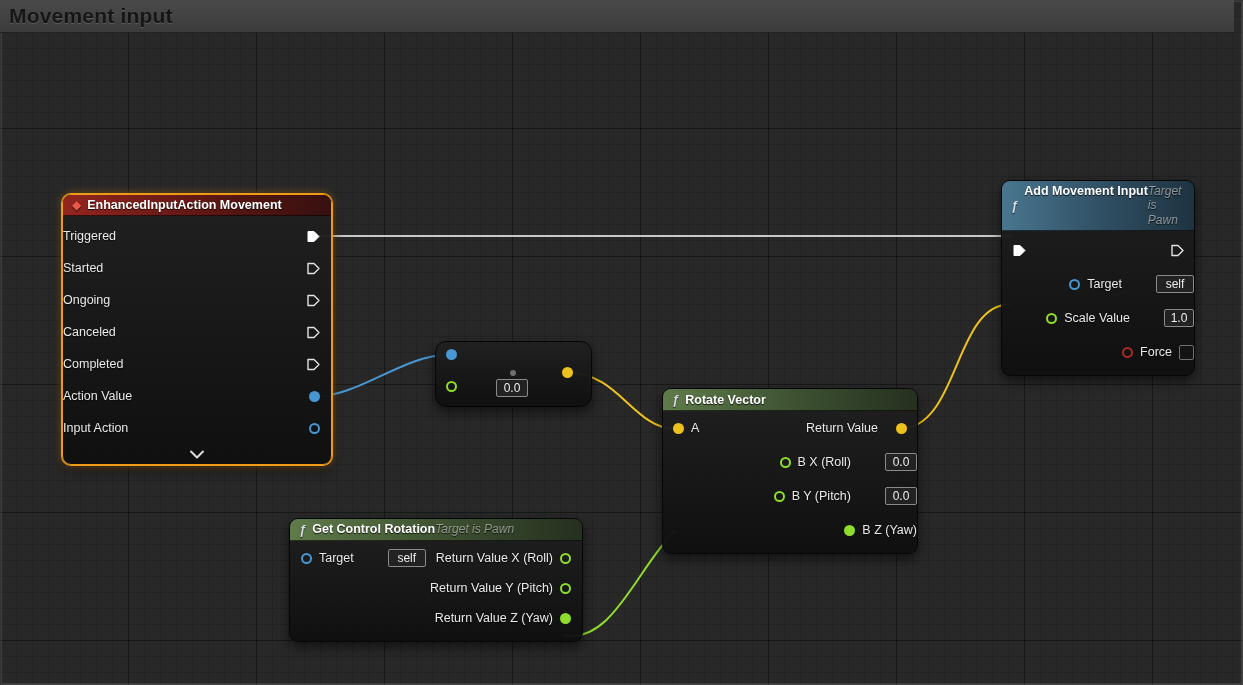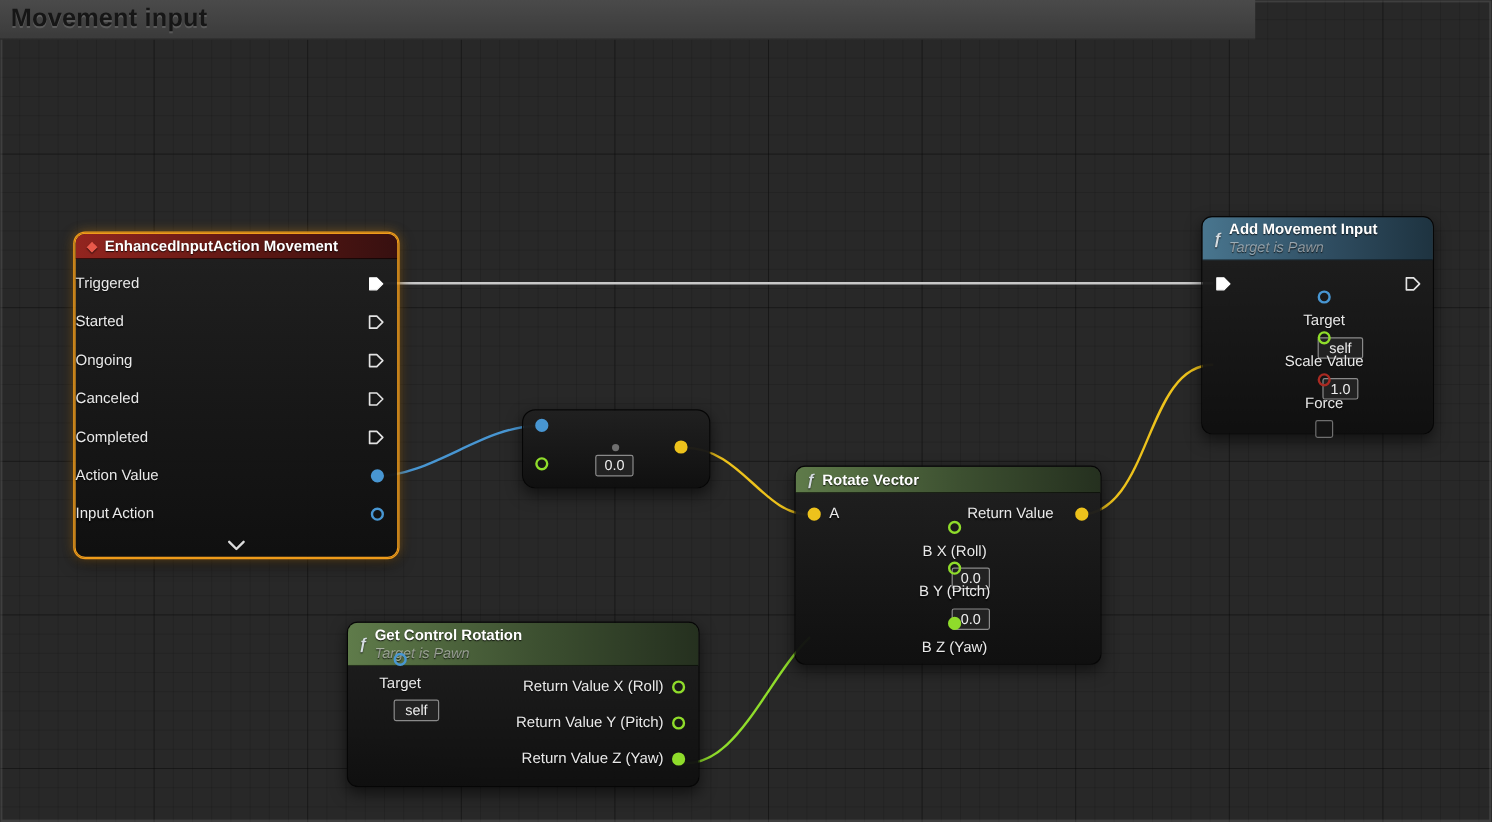--- a/index.html
+++ b/index.html
@@ -20,21 +20,21 @@
       linear-gradient(rgba(0,0,0,0.12) 1px, transparent 1px),
       linear-gradient(90deg, rgba(0,0,0,0.12) 1px, transparent 1px);
     background-size: 128px 128px, 128px 128px, 16px 16px, 16px 16px;
   }
   .comment-frame {
     position: absolute; inset: 0;
     border: 2px solid rgba(130,130,130,0.25);
     z-index: 1; pointer-events: none;
   }
   .comment-bar {
-    position: absolute; left: 0; top: 0; width: 1046px; height: 33px;
+    position: absolute; left: 0; top: 0; width: 1234px; height: 33px;
     background: linear-gradient(#4a4a4a, #3b3b3b);
     border-bottom: 1px solid rgba(0,0,0,0.55);
     display: flex; align-items: center; padding: 5px 9px;
     z-index: 2;
   }
   .comment-title {
     font-size: 21px; font-weight: bold; color: #161616;
     letter-spacing: 0.2px;
     text-shadow: 0 1px 0 rgba(255,255,255,0.14);
   }
@@ -54,32 +54,32 @@
     box-shadow: 0 0 0 1px #ef9b1a, 0 0 10px rgba(239,155,26,0.45), 0 5px 12px rgba(0,0,0,0.55);
   }
   .node-header {
     display: flex; align-items: center; gap: 6px;
     padding: 3px 9px;
     border-radius: 8px 8px 0 0;
     border-bottom: 1px solid rgba(0,0,0,0.6);
     text-shadow: 0 1px 1px rgba(0,0,0,0.8);
   }
   .node-header .title { font-size: 12.5px; font-weight: bold; color: #fff; white-space: nowrap; }
-  .header-stack { display: flex; flex-direction: column; line-height: 1.2; }
+  .header-stack { display: flex; flex-direction: row; line-height: 1.2; }
   .subtitle { font-size: 12px; font-style: italic; color: rgba(255,255,255,0.5); font-weight: normal; }
   .hdr-event { background: linear-gradient(90deg, #93251f 0%, #5c1713 55%, #371010 100%); }
   .hdr-green { background: linear-gradient(90deg, #5f7b4a 0%, #3c4f30 55%, #25301f 100%); }
   .hdr-blue  { background: linear-gradient(90deg, #49768f 0%, #2f4d61 55%, #1e3340 100%); }
   .fn-icon { font-size: 13px; font-style: italic; font-weight: bold; color: #d6dde2; flex: 0 0 auto; }
   .event-icon { color: #e8594a; font-size: 12px; flex: 0 0 auto; }
 
   .rows { padding-top: 4px; }
   .row { display: flex; align-items: center; gap: 7px; font-size: 12.5px; }
   .row .label { text-shadow: 0 1px 1px rgba(0,0,0,0.7); white-space: nowrap; }
-  .row-l { justify-content: center; padding-left: 11px; flex-direction: column; }
+  .row-l { justify-content: flex-end; padding-left: 11px; }
   .row-r { justify-content: flex-end; padding-right: 11px; }
   .row-between { justify-content: space-between; padding: 0 10px; }
 
   .node-event .row { height: 32px; justify-content: space-between; }
   .node-rotate .row { height: 34px; }
   .node-add .row { height: 34px; }
   .node-gcr .row { height: 30px; }
 
   .pin { width: 11px; height: 11px; border-radius: 50%; border: 2px solid var(--c); flex: 0 0 auto; }
   .pin.filled { background: var(--c); }

